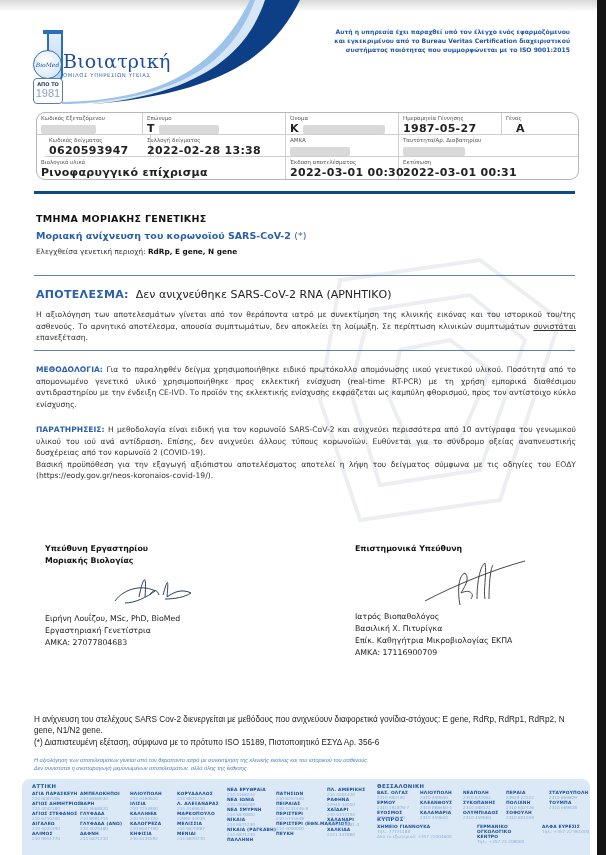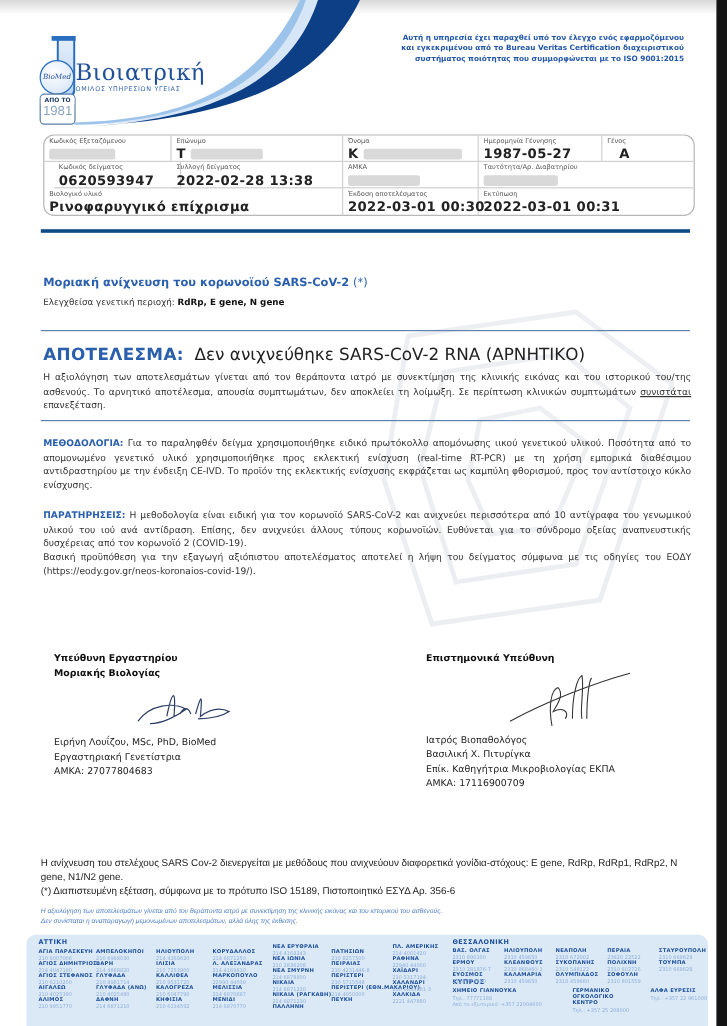--- a/index.html
+++ b/index.html
@@ -30,21 +30,21 @@
   .val { display:block; font-size:11px; font-weight:bold; color:#222; line-height:13px; white-space:nowrap; letter-spacing:0.3px; }
   .blur { display:inline-block; height:9px; background:#d9d9d9; border-radius:2px; filter:blur(0.6px); vertical-align:middle; margin-left:4px; }
   .rule-thick { position:absolute; left:34px; top:191px; width:541px; height:3px; background:#0e4a88; }
   .rule { position:absolute; left:34px; height:1px; background:#5f83b0; width:541px; }
   .section { position:absolute; left:36px; width:540px; }
   .dept { top:213px; font-size:9.5px; font-weight:bold; color:#111; letter-spacing:0.3px; }
   .test { top:230px; font-size:9.5px; font-weight:bold; color:#2a5fae; }
   .test .star { font-weight:normal; color:#2a5fae; }
   .region { top:247px; font-size:7.3px; color:#333; }
   .region b { color:#111; }
-  .result { top:288px; font-size:14px; color:#222; }
+  .result { top:288px; font-size:11px; color:#222; }
   .result .k { color:#2a5fae; font-weight:bold; letter-spacing:0.3px; }
   .para { font-size:7.6px; line-height:11.5px; color:#333; text-align:justify; }
   .p1 { top:309px; }
   .p2 { top:364px; }
   .p3 { top:424px; }
   .k2 { color:#2a5fae; font-weight:bold; }
   .sig { position:absolute; font-size:7.8px; line-height:12px; color:#222; }
   .sig .title { font-weight:bold; color:#111; }
   .sig-left { left:45px; top:543px; width:210px; }
   .sig-right { left:355px; top:543px; width:230px; }
@@ -148,20 +148,21 @@
   <div class="rule-thick"></div>
 
   <svg class="watermark" viewBox="0 0 280 300">
     <g fill="none" stroke="#6a7c90" stroke-width="4">
       <path d="M40 40 L180 20 L260 80 L200 260 L60 280 L20 160 Z"></path>
       <path d="M70 70 L170 55 L225 100 L180 230 L80 245 L50 150 Z"></path>
       <path d="M100 110 L150 100 L190 130 L160 200 L110 205 L90 160 Z"></path>
     </g>
   </svg>
 
+  <div class="section dept">ΤΜΗΜΑ ΜΟΡΙΑΚΗΣ ΓΕΝΕΤΙΚΗΣ</div>
   <div class="section test"><span>Μοριακή ανίχνευση του κορωνοϊού SARS-CoV-2</span> <span class="star">(*)</span></div>
   <div class="section region"><span>Ελεγχθείσα γενετική περιοχή:</span> <b>RdRp, E gene, N gene</b></div>
 
   <div class="rule" style="top:275px;"></div>
 
   <div class="section result"><span class="k">ΑΠΟΤΕΛΕΣΜΑ:</span>&nbsp; <span>Δεν ανιχνεύθηκε SARS-CoV-2 RNA (ΑΡΝΗΤΙΚΟ)</span></div>
 
   <div class="section para p1"><span>Η αξιολόγηση των αποτελεσμάτων γίνεται από τον θεράποντα ιατρό με συνεκτίμηση της κλινικής εικόνας και του ιστορικού του/της ασθενούς. Το αρνητικό αποτέλεσμα, απουσία συμπτωμάτων, δεν αποκλείει τη λοίμωξη. Σε περίπτωση κλινικών συμπτωμάτων</span> <u>συνιστάται</u> <span>επανεξέταση.</span></div>
 
   <div class="rule" style="top:350px;"></div>

